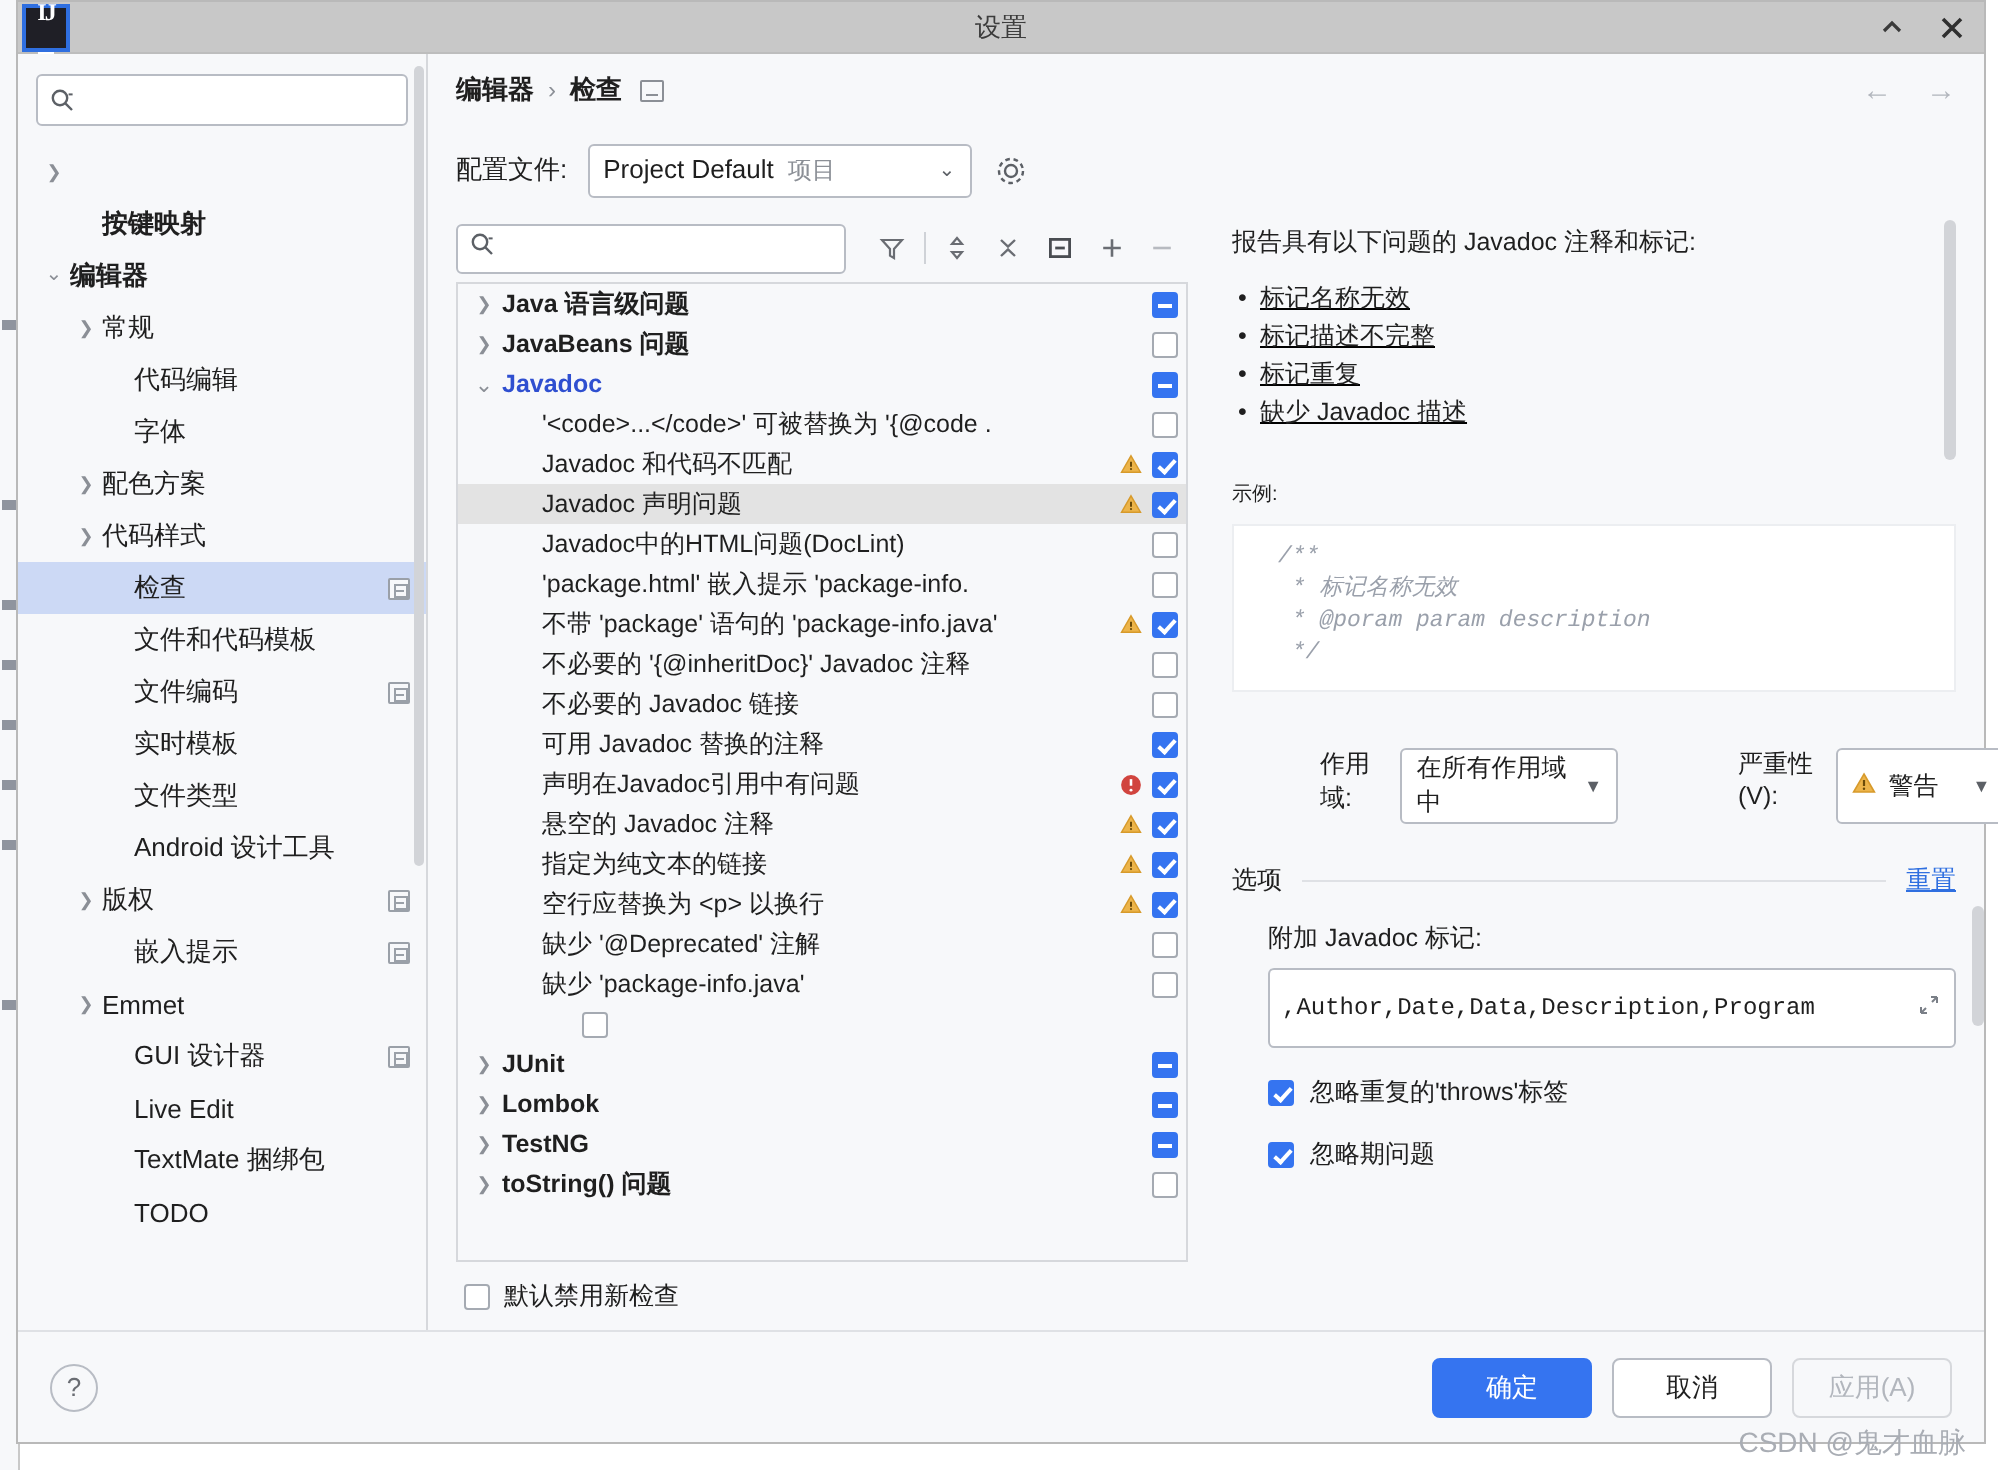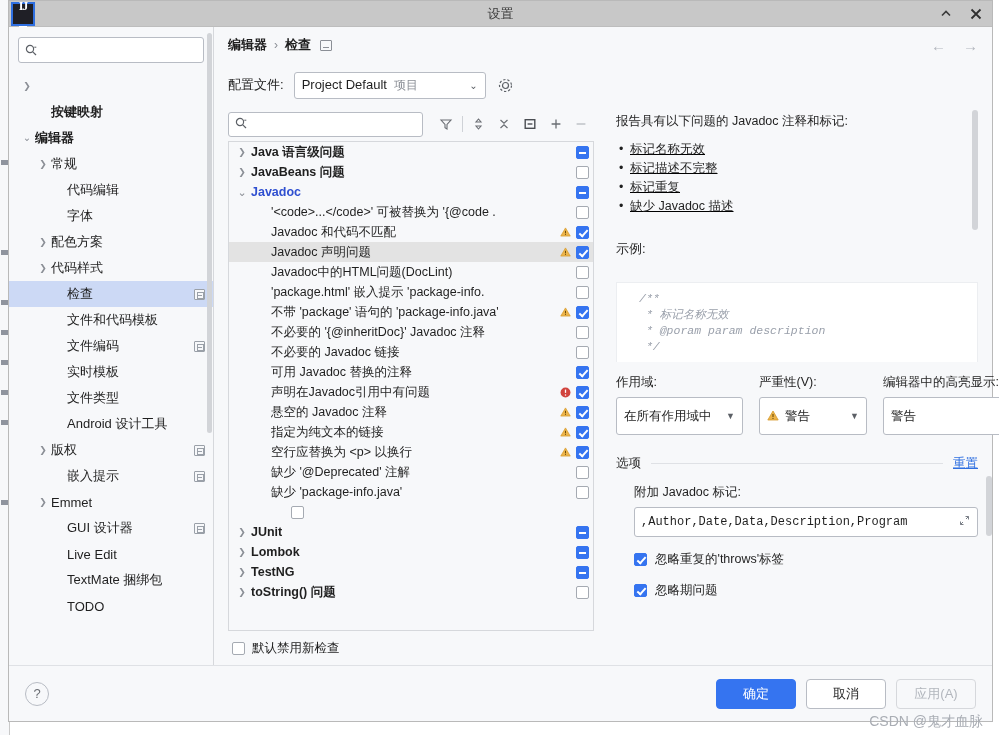--- a/index.html
+++ b/index.html
@@ -175,47 +175,47 @@
   
   .right-pane { flex:1; min-width:0; display:flex; flex-direction:column; padding:0 14px 0 22px; }
   .desc-box {
     flex:0 0 255px; background:#f7f8fa; position:relative; overflow:hidden;
     padding-top:6px;
   }
   .desc-title { font-size:12.5px; color:#1f1f1f; margin-bottom:10px; }
   .desc-bullets { margin:0; padding-left:14px; list-style:none;text-decoration:underline; }
   .desc-bullets li { font-size:12.5px; color:#1f1f1f; line-height:19px; position:relative; }
   .desc-bullets li::before { content:"•"; position:absolute; left:-11px; color:#1f1f1f; }
-  .desc-example-lbl { font-size:13px; color:#1f1f1f; margin-top:24px; margin-bottom:24px;}
+  .desc-example-lbl { font-size:10px; color:#1f1f1f; margin-top:24px; margin-bottom:8px;}
   .code-box {
     background:#fff; border:1px solid #eceef1; padding:8px 12px 10px 22px;
     font-family:"Liberation Mono","DejaVu Sans Mono",monospace; font-size:11.5px;
     color:#9aa0ab; line-height:16px; white-space:pre; font-style:italic;
   }
   .desc-scroll { position:absolute; right:0; top:3px; width:6px; height:120px; background:#d2d4d8; border-radius:3px;}
 
   .sev-row { display:flex; gap:16px; margin-top:12px; }
-  .sev-col { display:flex; flex-direction:column; gap:6px; }
+  .sev-col { display:flex; flex-direction:row; gap:6px;margin-left:44px; }
   .sev-col .cl { font-size:12.5px; color:#1f1f1f; }
   .dd {
     height:38px; background:#fff; border:1px solid #b8bcc4; border-radius:3px;
     display:flex; align-items:center; padding:0 7px; gap:6px; font-size:12.5px; color:#1f1f1f; cursor:pointer;
   }
   .dd .ddv { flex:1; display:flex; align-items:center; gap:6px;}
   .dd .ddc { color:#5c6066; font-size:9px; }
 
   .opt-head { display:flex; align-items:center; gap:10px; margin-top:20px; }
   .opt-head .ot { font-size:12.5px; color:#1f1f1f; white-space:nowrap;}
   .opt-head .line { flex:1; height:1px; background:#dfe1e5; }
   .opt-head .reset { font-size:12.5px; color:#2f6fe0; text-decoration:underline; cursor:pointer; white-space:nowrap;}
 
   .opt-body { padding-left:18px; margin-top:12px; position:relative;}
   .opt-lbl { font-size:12.5px; color:#1f1f1f; margin-bottom:6px;}
   .tag-field {
-    height:30px; background:#fff; border:1px solid #b8bcc4; border-radius:3px;
+    height:40px; background:#fff; border:1px solid #b8bcc4; border-radius:3px;
     display:flex; align-items:center; padding:0 6px;
     font-family:"Liberation Mono","DejaVu Sans Mono",monospace; font-size:12px; color:#1f1f1f;
     overflow:hidden; white-space:nowrap;
   }
   .tag-field .tv { flex:1; overflow:hidden; }
   .tag-field .exp { color:#7a7f87; font-size:12px; margin-left:4px; }
   .opt-cb-row { display:flex; align-items:center; gap:8px; margin-top:14px; }
   .opt-cb-row .lbl { font-size:12.5px; color:#1f1f1f; }
   .opt-scroll { position:absolute; right:-14px; top:-8px; width:6px; height:60px; background:#d2d4d8; border-radius:3px;}
 

